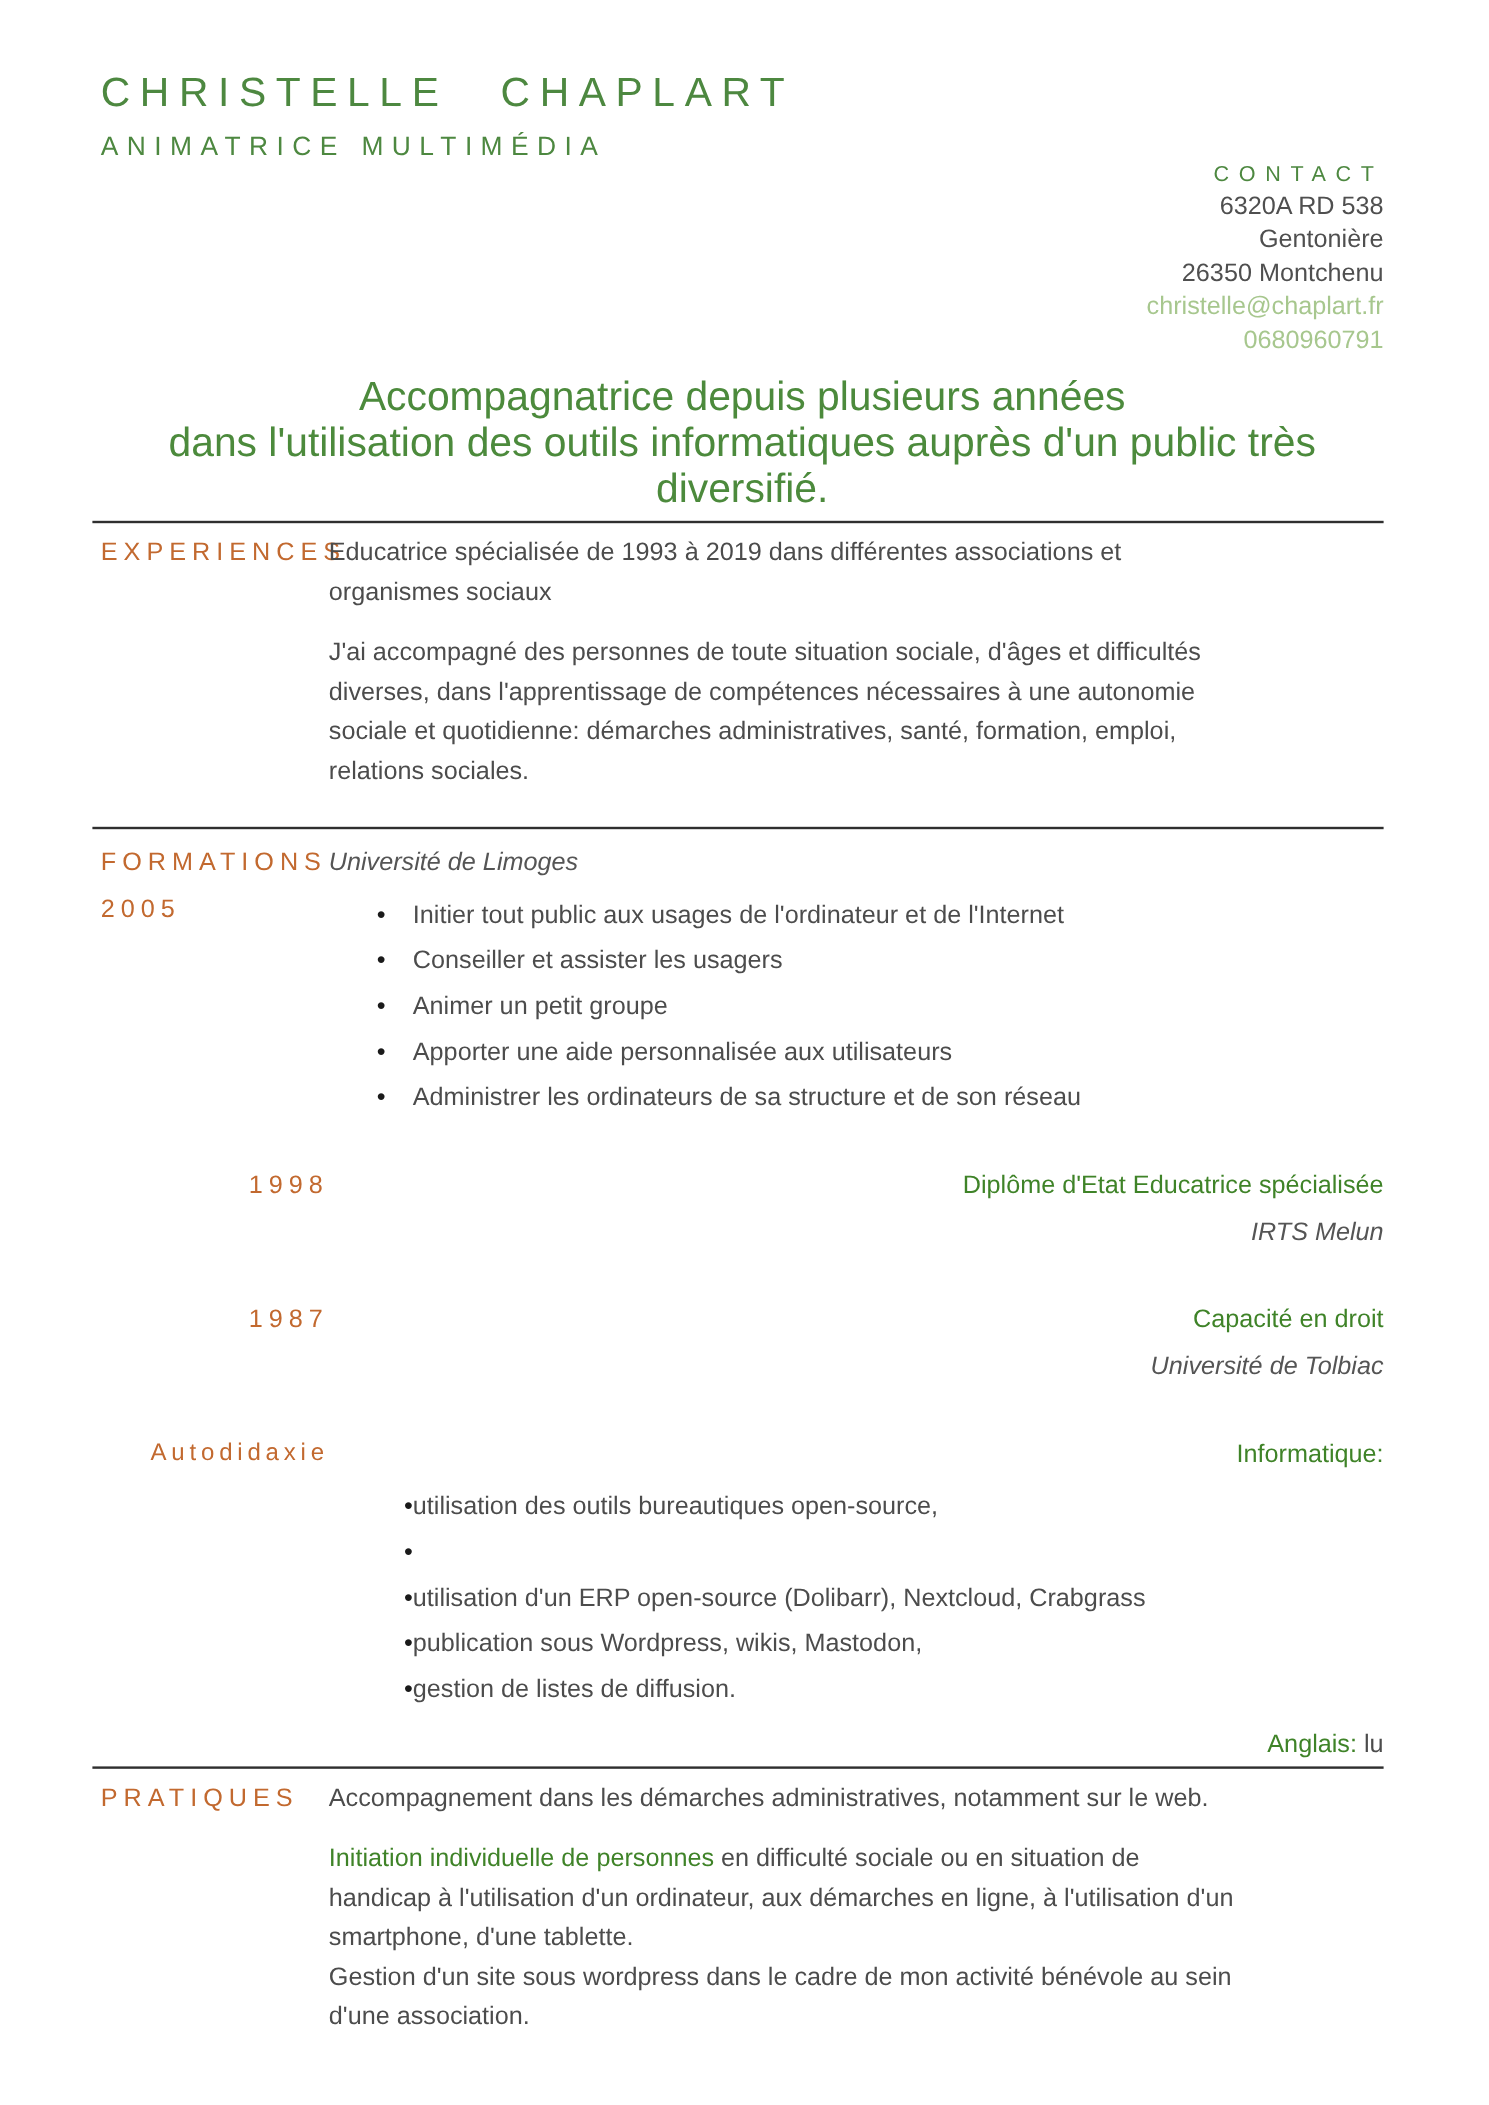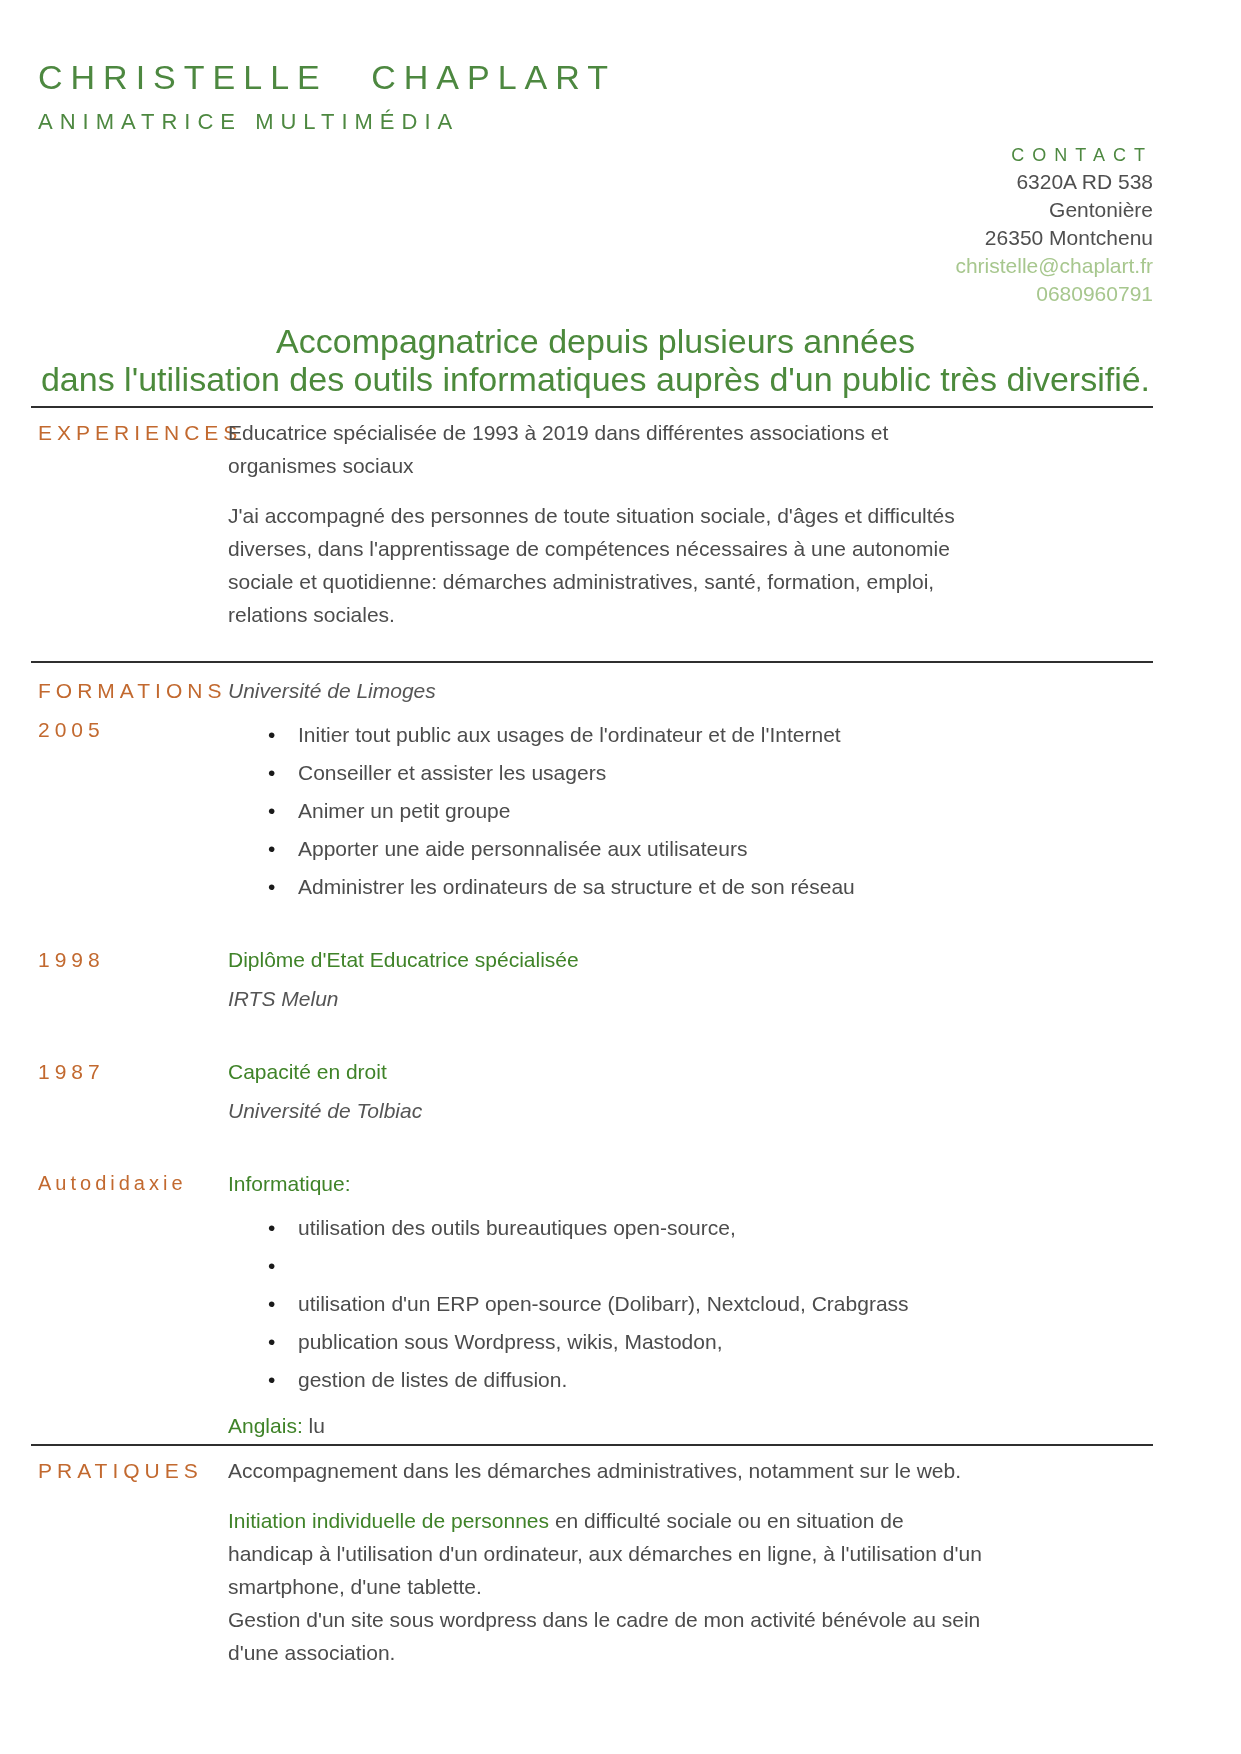--- a/index.html
+++ b/index.html
@@ -1,25 +1,25 @@
 <!DOCTYPE html>
 <html><head>
 <meta charset="utf-8">
 <style>
   html,body{margin:0;padding:0;background:#ffffff;}
   .page{
     width:1241px;height:1754px;box-sizing:border-box;background:#ffffff;
     font-family:"Liberation Sans", sans-serif;color:#4c4c4c;
-    padding:58px 88px 0 38px;overflow:hidden;position:relative;
+    padding:58px 88px 0 84px;overflow:hidden;position:relative;
   }
   
   .name{font-size:34px;color:#4d8840;letter-spacing:8px;word-spacing:26px;line-height:38px;font-weight:normal;}
   .role{margin-top:16px;font-size:22px;color:#4d8840;letter-spacing:7px;line-height:20px;}
   
-  .contact{margin-top:10px;text-align:right;}
+  .contact{text-align:right;}
   .contact-label{font-size:18px;color:#4d8840;letter-spacing:8px;line-height:26px;}
   .contact .line{font-size:21px;color:#4f4f4f;line-height:28px;}
   .contact .soft{color:#a7c78e;}
   
   .tagline{margin-top:14px;text-align:center;color:#4c8a3c;font-size:34px;line-height:38px;}
   
   .rule{border:none;border-top:2px solid #2f2f2f;margin:8px 0 0 -7px;}
   
   .row{display:grid;grid-template-columns:190px 1fr;padding-top:8px;}
   .sec-label{color:#c2692f;font-size:21px;letter-spacing:5px;line-height:33px;}
@@ -28,21 +28,21 @@
   .content p{margin:0;}
   .content p + p{margin-top:17px;}
   
   .f-entry{margin-top:0;}
   .f-title{font-size:21px;line-height:39px;}
   .green{color:#3f8328;}
   .f-inst{font-style:italic;color:#555555;font-size:21px;line-height:39px;}
   ul.bullets{list-style:none;margin:6px 0 0 0;padding:0;}
   ul.bullets li{display:flex;line-height:38px;font-size:21px;color:#4c4c4c;}
   ul.bullets .dot{width:30px;padding-left:40px;color:#1a1a1a;flex:none;}
-  .gap{margin-top:26px;}
+  .gap{margin-top:26px;text-align:right;}
   .lang{font-size:21px;line-height:33px;margin-top:10px;}
   .lang .val{color:#4c4c4c;}
   
   .pratiques .content{max-width:760px;}
   .pratiques p{margin:0;}
 </style>
 </head>
 <body>
 
 <div class="page">

